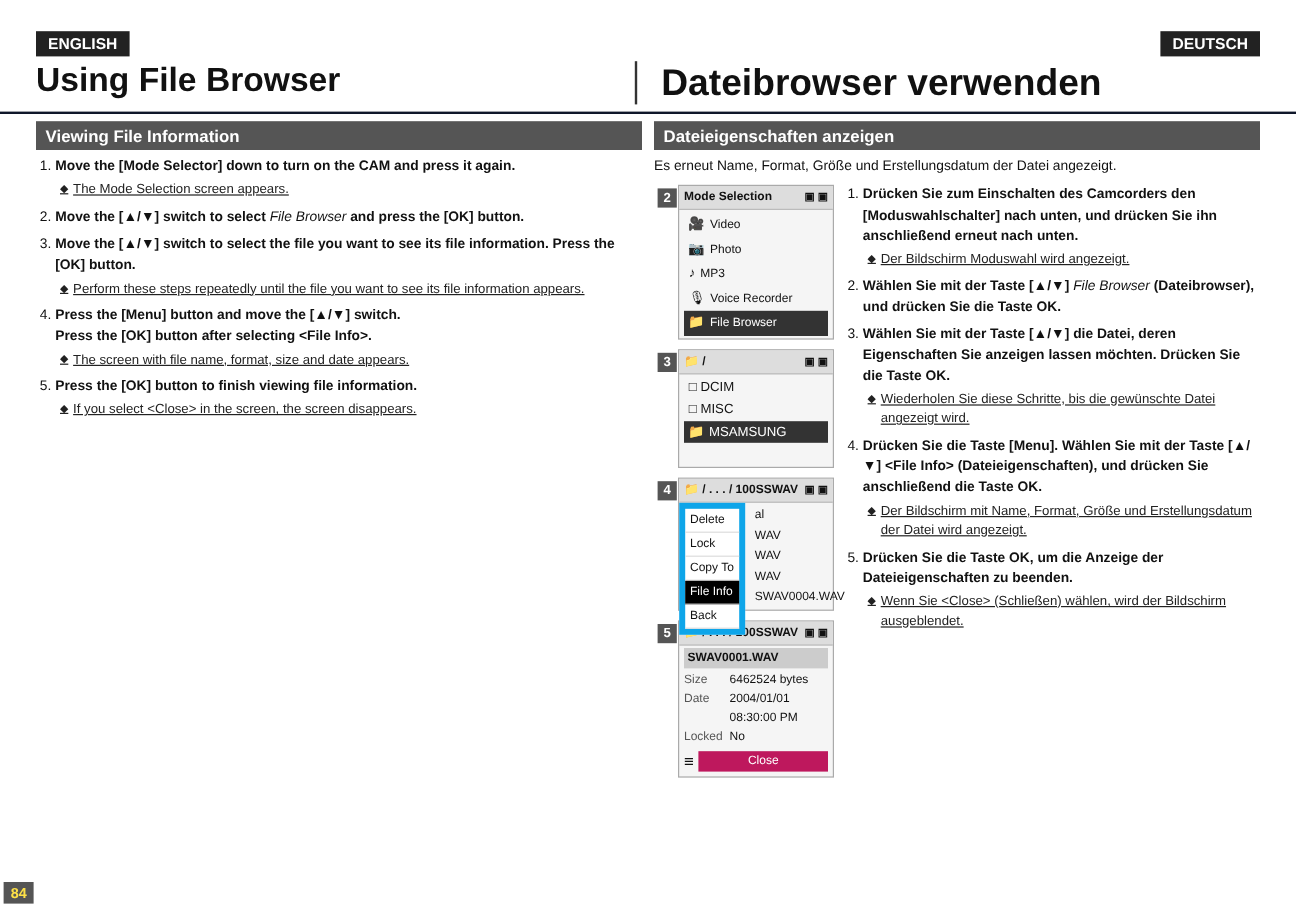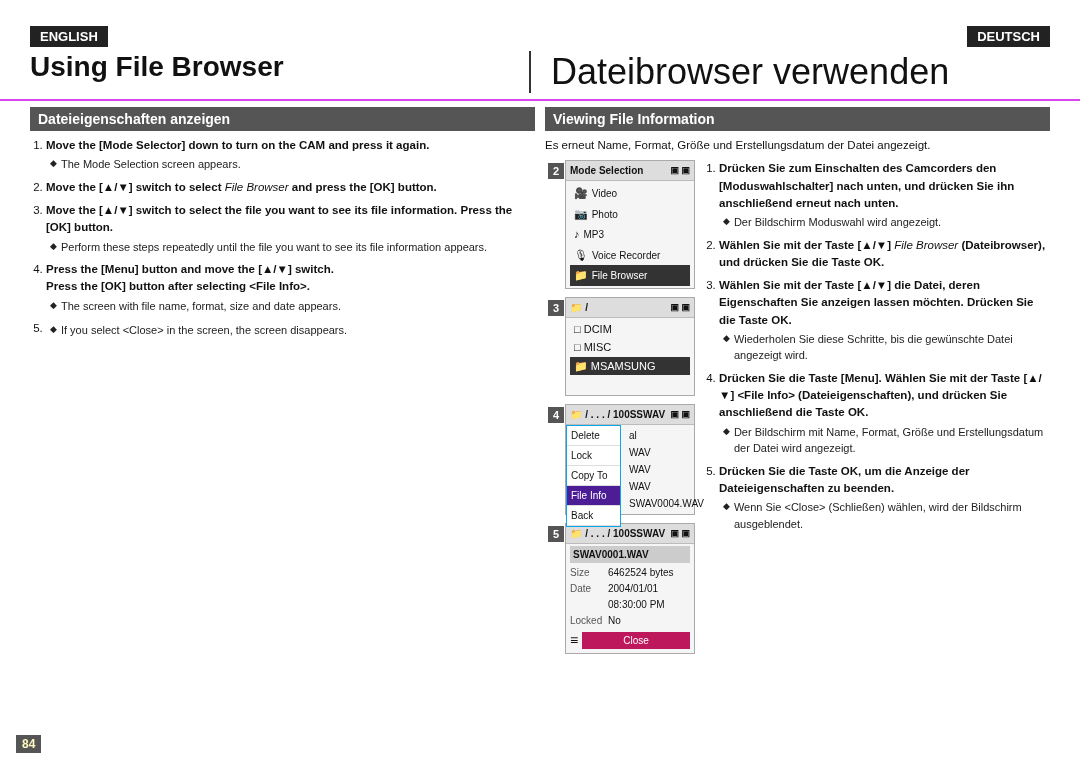--- a/index.html
+++ b/index.html
@@ -23,33 +23,33 @@
       background: #222;
       color: #fff;
       font-weight: bold;
       font-size: 13px;
       padding: 3px 10px;
     }
 
     
     .main-title-row {
       display: flex;
-      border-bottom: 2px solid #d946ef;
+      border-bottom: 2px solid #0f172a;
       padding: 4px 30px 6px 30px;
     }
     .main-title-left {
       flex: 1;
       font-size: 28px;
       font-weight: bold;
       color: #111;
     }
     .main-title-right {
       flex: 1;
-      font-size: 36px;
-      font-weight: normal;
+      font-size: 31px;
+      font-weight: bold;
       color: #111;
       padding-left: 20px;
     }
     .vertical-divider-title {
       width: 2px;
       background: #333;
     }
 
     
     .section-header-row {
@@ -95,20 +95,21 @@
     }
     .left-col ol li b {
       font-weight: bold;
     }
     .bullet-item {
       display: flex;
       margin-left: 4px;
       margin-top: 2px;
       font-size: 11px;
       color: #222;
+      text-decoration: underline;
     }
     .bullet-item::before {
       content: "◆";
       margin-right: 4px;
       font-size: 9px;
       margin-top: 1px;
     }
 
     
     .right-col {
@@ -214,32 +215,32 @@
     }
     .folder-item.selected {
       background: #333;
       color: #fff;
     }
     .ctx-menu {
       position: absolute;
       left: 0;
       top: 0;
       background: #fff;
-      border: 1px solid #0ea5e9;
+      border: 5px solid #0ea5e9;
       width: 55px;
       z-index: 2;
       font-size: 10px;
     }
     .ctx-menu-item {
       padding: 2px 4px;
       border-bottom: 1px solid #ddd;
       font-size: 10px;
     }
     .ctx-menu-item.selected {
-      background: #4c1d95;
+      background: #000000;
       color: #fff;
     }
     .ctx-bg-items {
       margin-left: 55px;
       font-size: 10px;
     }
     .ctx-bg-item {
       padding: 1px 4px;
       font-size: 10px;
     }
@@ -273,45 +274,45 @@
       color: #fff;
       padding: 1px 12px;
       font-size: 10px;
       display: inline-block;
     }
 
     
     .page-num {
       position: absolute;
       bottom: 10px;
-      left: 16px;
+      left: 3px;
       background: #555;
-      color: #fef9c3;
+      color: #fde047;
       font-weight: bold;
       font-size: 12px;
       padding: 2px 6px;
     }
   </style>
 </head>
 <body>
 
 <div class="lang-bar">
   <span class="lang-badge">ENGLISH</span>
   <span class="lang-badge">DEUTSCH</span>
 </div>
 
 <div class="main-title-row">
   <div class="main-title-left">Using File Browser</div>
   <div class="vertical-divider-title"></div>
   <div class="main-title-right">Dateibrowser verwenden</div>
 </div>
 
 <div class="section-header-row">
+  <div class="section-header">Viewing File Information</div>
   <div class="section-header">Dateieigenschaften anzeigen</div>
-  <div class="section-header">Viewing File Information</div>
 </div>
 
 <div class="content-row">
 
   <div class="left-col">
     <ol>
       <li>
         <b>Move the [Mode Selector] down to turn on the CAM and press it again.</b>
         <div class="bullet-item">The Mode Selection screen appears.</div>
       </li>
@@ -321,20 +322,21 @@
       <li>
         <b>Move the [▲/▼] switch to select the file you want to see its file information. Press the [OK] button.</b>
         <div class="bullet-item">Perform these steps repeatedly until the file you want to see its file information appears.</div>
       </li>
       <li>
         <b>Press the [Menu] button and move the [▲/▼] switch.</b><br>
         <b>Press the [OK] button after selecting &lt;File Info&gt;.</b>
         <div class="bullet-item">The screen with file name, format, size and date appears.</div>
       </li>
       <li>
+        <b>Press the [OK] button to finish viewing file information.</b>
         <div class="bullet-item">If you select &lt;Close&gt; in the screen, the screen disappears.</div>
       </li>
     </ol>
   </div>
 
   <div class="right-col">
     <p class="intro">Es erneut Name, Format, Größe und Erstellungsdatum der Datei angezeigt.</p>
 
     <div class="right-col-inner">
 

